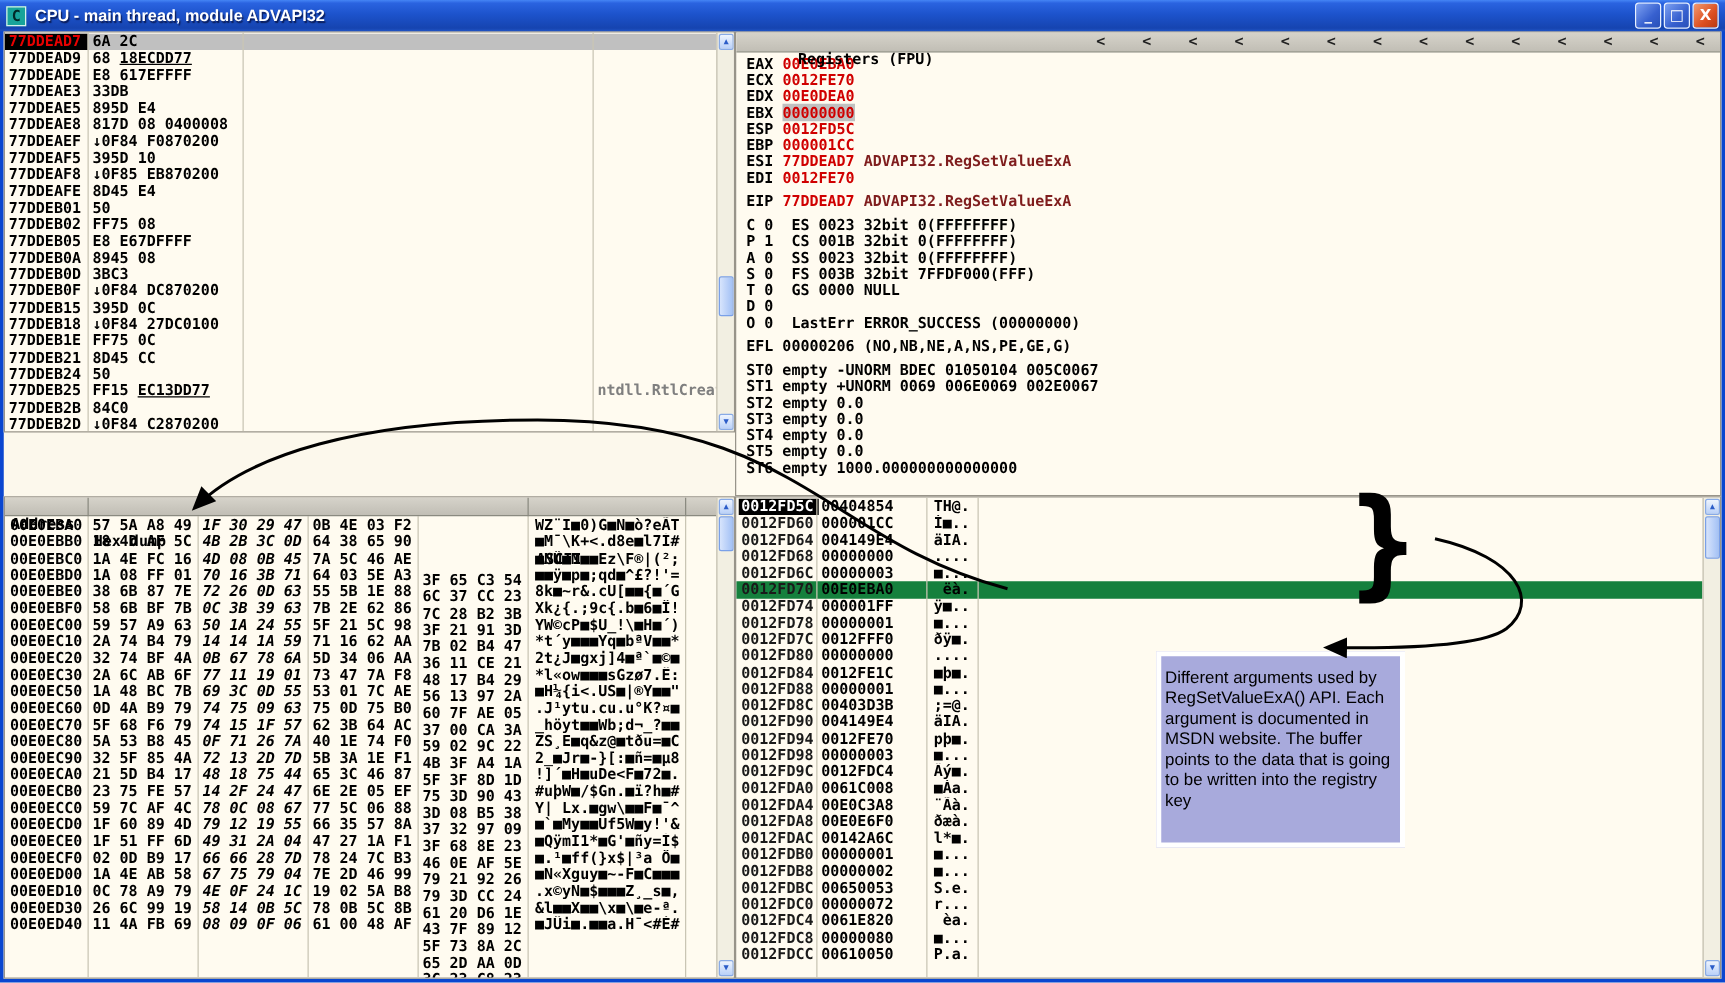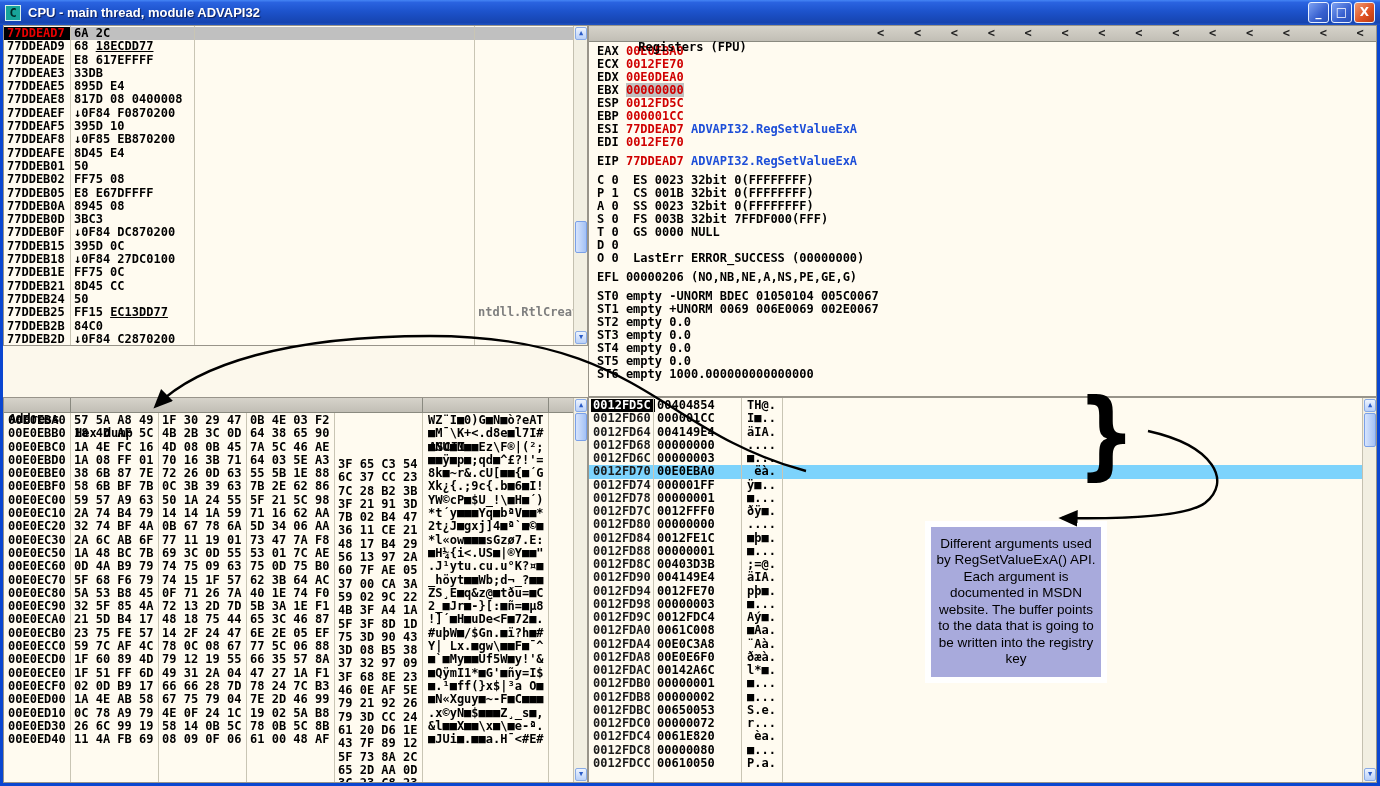--- a/index.html
+++ b/index.html
@@ -49,58 +49,58 @@
   .drow.sel .d-addr { left:0; padding-left:3px; width:66px; background:#000; color:#e80000; }
   .u { text-decoration:underline; }
 
   
   #reg-lines { position:absolute; top:18px; left:0; right:0; }
   .rline { height:13px; line-height:13px; font:bold 12px "DejaVu Sans Mono",monospace; white-space:pre; padding-left:8px; }
   .rline.blank { height:6px; }
   .seg-n { color:#000; }
   .seg-v { color:#d00000; }
   .seg-vh { color:#d00000; background:#c0c0c0; }
-  .seg-g { color:#1d4ed8; }
+  .seg-g { color:#7f1d1d; }
   #reg-chevrons { position:absolute; left:288px; right:12px; top:0; height:16px;
     display:flex; justify-content:space-between; font:bold 12px/15px "DejaVu Sans Mono",monospace; color:#222; }
 
   
   #hex-rows { position:absolute; top:16px; left:0; right:14px; bottom:0; }
   .hrow { position:relative; height:13.3px; line-height:13.3px; font-size:12px; font-weight:bold; white-space:pre; color:#000; }
   .hrow span { position:absolute; top:0; }
   .h-addr { left:4px; width:62px; }
-  .h-g0 { left:70px; } .h-g1 { left:158px; } .h-g2 { left:246px; } .h-g3 { left:334px;margin-top:44px; }
+  .h-g0 { left:70px; } .h-g1 { left:158px;font-style:italic; } .h-g2 { left:246px; } .h-g3 { left:334px;margin-top:44px; }
   .h-g0,.h-g1,.h-g2,.h-g3 { width:82px; overflow:hidden; }
   .h-ascii { left:424px; width:119px; overflow:hidden; }
 
   
   #stk-rows { position:absolute; top:1px; left:0; right:14px; bottom:0; }
   .srow { position:relative; height:13.25px; line-height:13.25px; font-size:12px; font-weight:bold; white-space:pre; color:#000; }
   .srow span { position:absolute; top:0; }
   .s-addr { left:4px; width:60px; color:#1a1a1a; }
   .s-addr.first { left:2px; width:64px; background:#000; color:#fff; padding-left:2px; }
   .s-val { left:68px; width:70px; }
   .s-chr { left:158px; width:34px; overflow:hidden; }
   .s-cmt { left:198px; right:0; overflow:hidden; }
-  .srow.rowsel { background:#7dd3fc; }
+  .srow.rowsel { background:#15803d; }
 
   
   .sb { position:absolute; width:14px; top:0; bottom:0; right:0;
     background:#f2efe2; border-left:1px solid #c4c0b0; z-index:7; }
   .sb-btn { position:absolute; left:1px; width:12px; height:13px;
     background:linear-gradient(#eef4fe,#b9d0f8); border:1px solid #88aae6; border-radius:2px;
     color:#2b5cc8; font-size:7px; line-height:11px; text-align:center; }
   .sb-up { top:1px; } .sb-down { bottom:1px; }
   .sb-thumb { position:absolute; left:1px; width:12px;
     background:linear-gradient(90deg,#d7e4fc,#a3c1f5); border:1px solid #7aa0e8; border-radius:2px; }
 
   
-  #annotation-box { position:absolute; left:925px; top:521px; width:182px; min-height:157px;
-    background:#a8aadc; border:6px solid #ffffff; z-index:40;
-    font:13.5px/1.22 "Liberation Sans",sans-serif; color:#000; text-align:center; padding:9px 3px; }
+  #annotation-box { position:absolute; left:925px; top:521px; width:199px; min-height:157px;
+    background:#a8aadc; border:4px solid #ffffff; z-index:40;
+    font:13.5px/1.22 "Liberation Sans",sans-serif; color:#000; padding:9px 3px; }
   #big-brace { position:absolute; left:1072px; top:392px; z-index:45; color:#000;
     font:bold 96px/84px "DejaVu Sans",sans-serif; transform:scaleX(.85); }
   #arrow-layer { position:absolute; left:0; top:0; width:1380px; height:786px;
     z-index:50; pointer-events:none; }
 </style>
 </head>
 <body>
 
 <div class="titlebar">
   <div class="win-icon">C</div>

